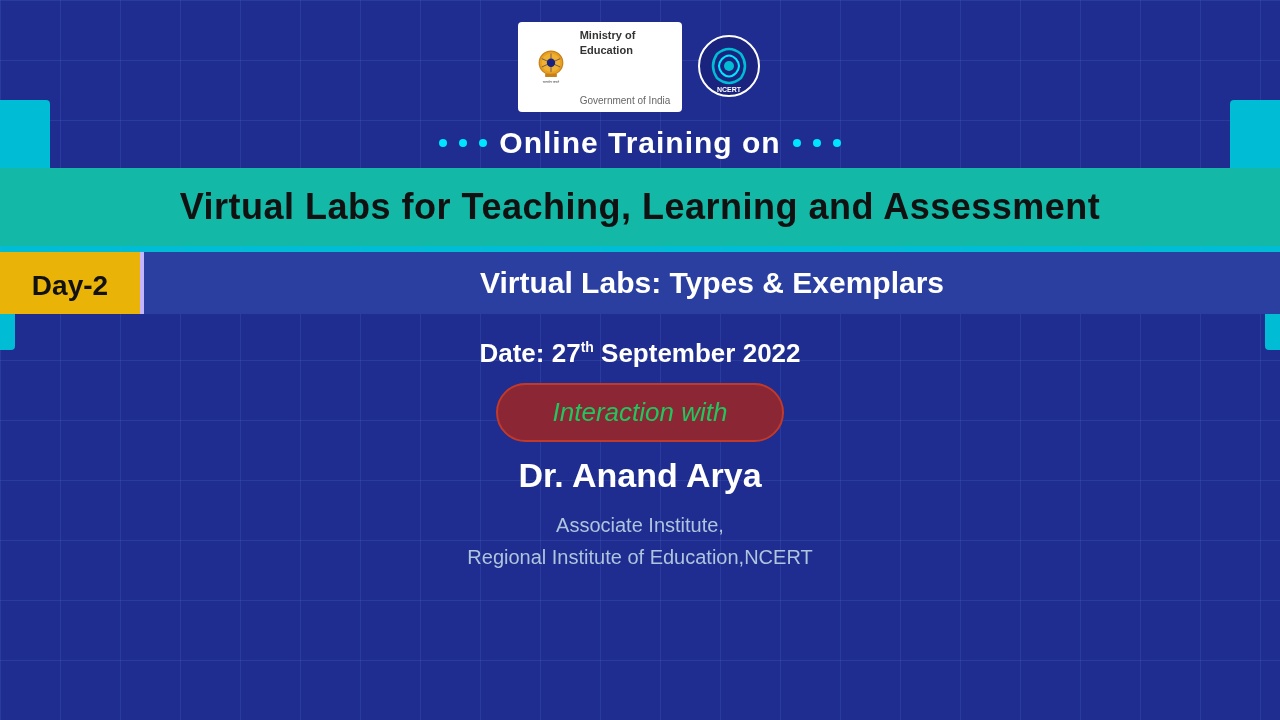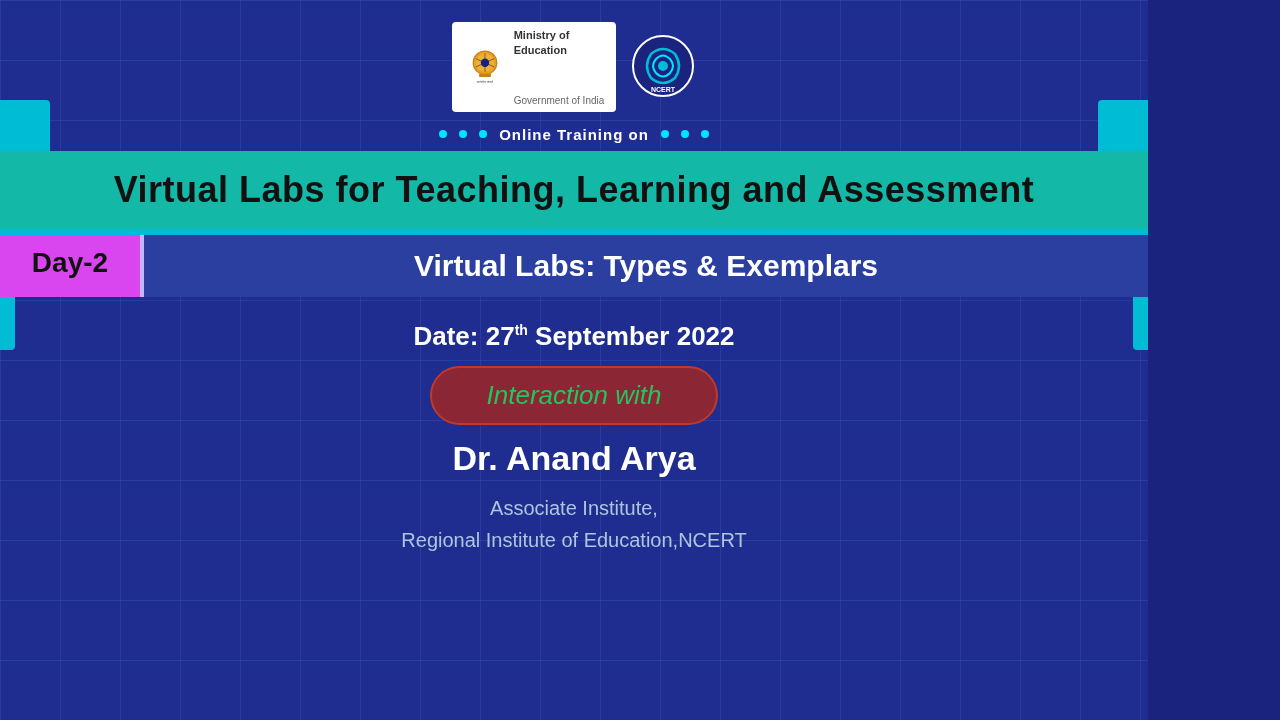--- a/index.html
+++ b/index.html
@@ -6,21 +6,21 @@
 
     body {
       width: 1280px;
       height: 720px;
       overflow: hidden;
       font-family: Arial, sans-serif;
       background: #1a237e;
     }
 
     .main-container {
-      width: 1148px;
+      width: 1280px;
       height: 720px;
       background: #1e2d8f;
       position: relative;
       display: flex;
       flex-direction: column;
       align-items: center;
       overflow: hidden;
     }
 
     
@@ -119,21 +119,21 @@
 
     .dot {
       width: 8px;
       height: 8px;
       border-radius: 50%;
       background: #00e5ff;
       display: inline-block;
     }
 
     .training-text {
-      font-size: 15px;
+      font-size: 30px;
       color: white;
       font-weight: bold;
       letter-spacing: 1px;
     }
 
     
     .green-banner {
       position: relative;
       z-index: 2;
       width: 100%;
@@ -155,24 +155,24 @@
     .day-row {
       position: relative;
       z-index: 2;
       width: 100%;
       display: flex;
       align-items: stretch;
       margin-top: 0;
     }
 
     .day-badge {
-      background: #d946ef;
+      background: #eab308;
       padding: 12px 16px;
       display: flex;
-      align-items: flex-start;
+      align-items: flex-end;
       justify-content: center;
       min-width: 140px;
     }
 
     .day-badge-text {
       font-size: 28px;
       font-weight: 900;
       color: #111;
     }
 

